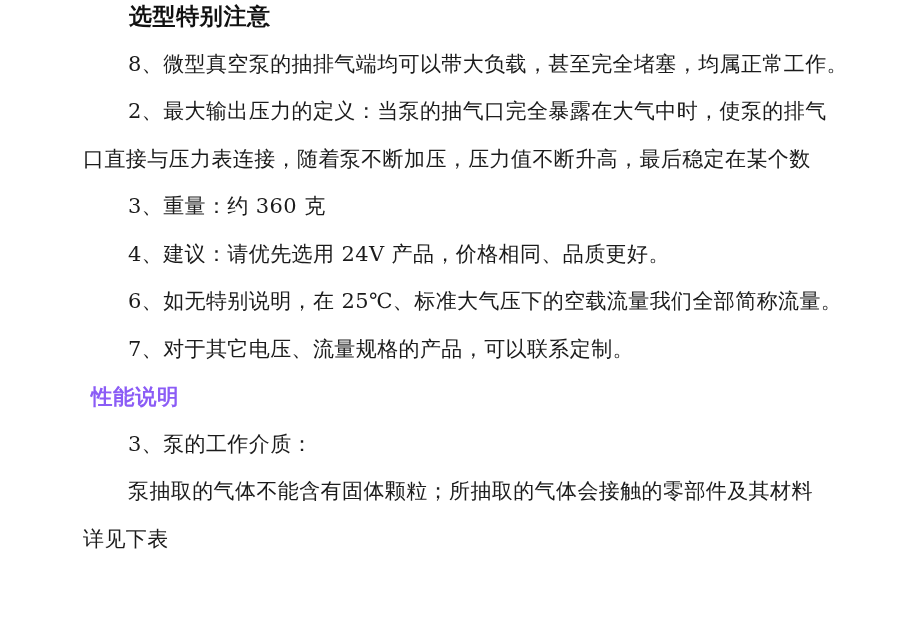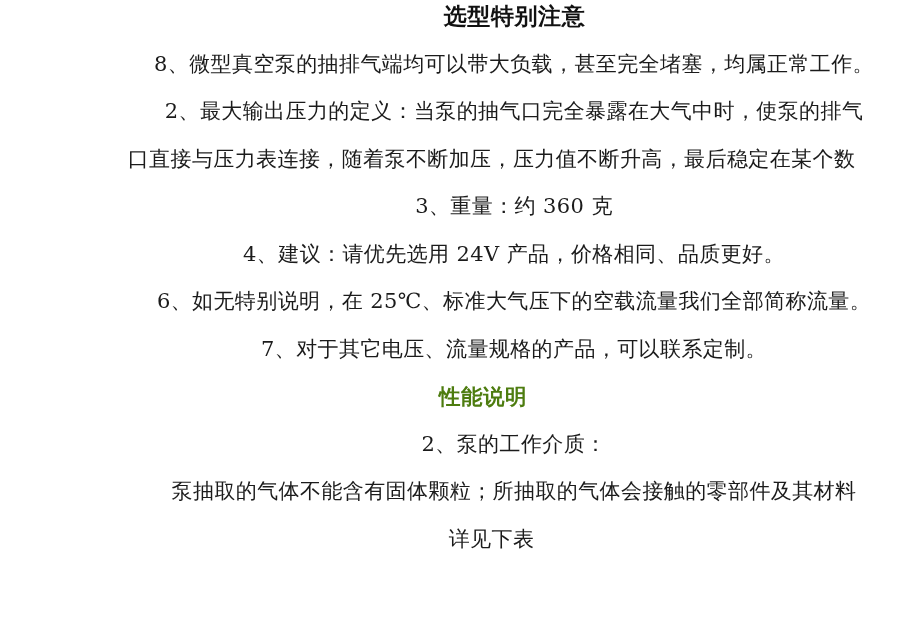--- a/index.html
+++ b/index.html
@@ -14,21 +14,20 @@
     font-family: "DejaVu Serif", "Liberation Serif", serif;
     color: #1b1b1b;
   }
   .page {
     position: relative;
     width: 900px;
     height: 476px;
     padding-top: 4px;
     box-sizing: border-box;
     background: #ffffff;
-    text-align: center;
   }
   .line {
     height: 47.5px;
     line-height: 25px;
     font-size: 21px;
     letter-spacing: 0.4px;
     margin-left: 83px;
     white-space: pre;
   }
   .line.indent {
@@ -38,37 +37,37 @@
   }
   .line.h1 {
     margin-left: 129px;
     font-family: "DejaVu Sans", "Liberation Sans", sans-serif;
     font-weight: bold;
     font-size: 23px;
     letter-spacing: 0.6px;
     color: #111111;
   }
   .line.h2 {
-    margin-left: 66px;
+    margin-left: 91px;
     font-family: "DejaVu Sans", "Liberation Sans", sans-serif;
     font-weight: bold;
     font-size: 21.5px;
     letter-spacing: 0.5px;
-    color: #4d7c0f;
+    color: #8b5cf6;
   }
 </style>
 </head>
 <body>
 
 <div class="page" style="background: rgb(255, 255, 255);">
     <div class="line h1">选型特别注意</div>
     <div class="line indent">8、微型真空泵的抽排气端均可以带大负载，甚至完全堵塞，均属正常工作。</div>
     <div class="line indent">2、最大输出压力的定义：当泵的抽气口完全暴露在大气中时，使泵的排气</div>
     <div class="line flush">口直接与压力表连接，随着泵不断加压，压力值不断升高，最后稳定在某个数</div>
     <div class="line indent">3、重量：约 360 克</div>
     <div class="line indent">4、建议：请优先选用 24V 产品，价格相同、品质更好。</div>
     <div class="line indent">6、如无特别说明，在 25℃、标准大气压下的空载流量我们全部简称流量。</div>
     <div class="line indent">7、对于其它电压、流量规格的产品，可以联系定制。</div>
     <div class="line h2">性能说明</div>
-    <div class="line indent">2、泵的工作介质：</div>
+    <div class="line indent">3、泵的工作介质：</div>
     <div class="line indent">泵抽取的气体不能含有固体颗粒；所抽取的气体会接触的零部件及其材料</div>
     <div class="line flush">详见下表</div>
   </div>
 
 </body></html>

